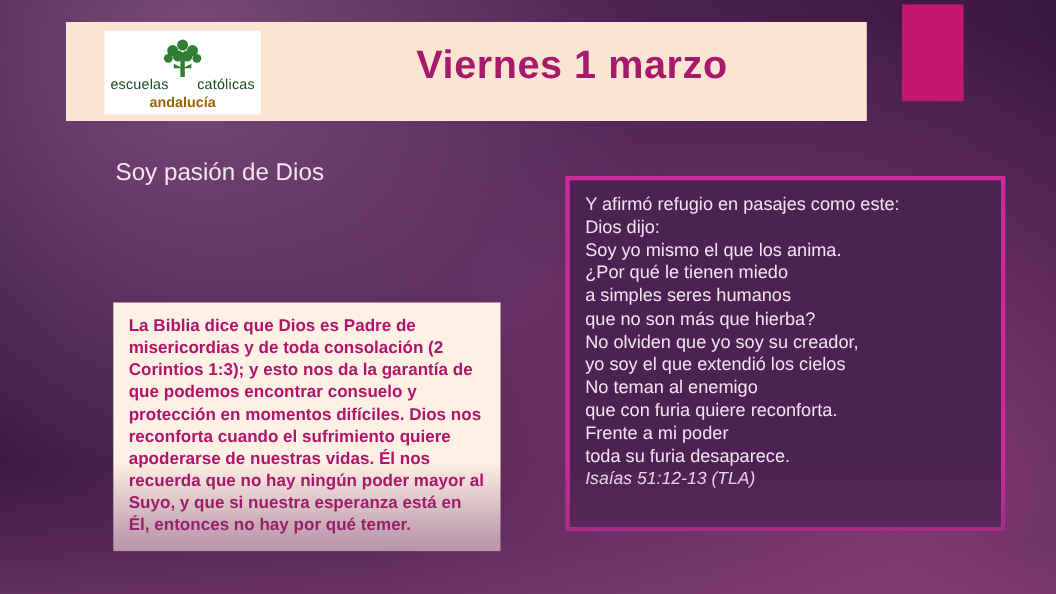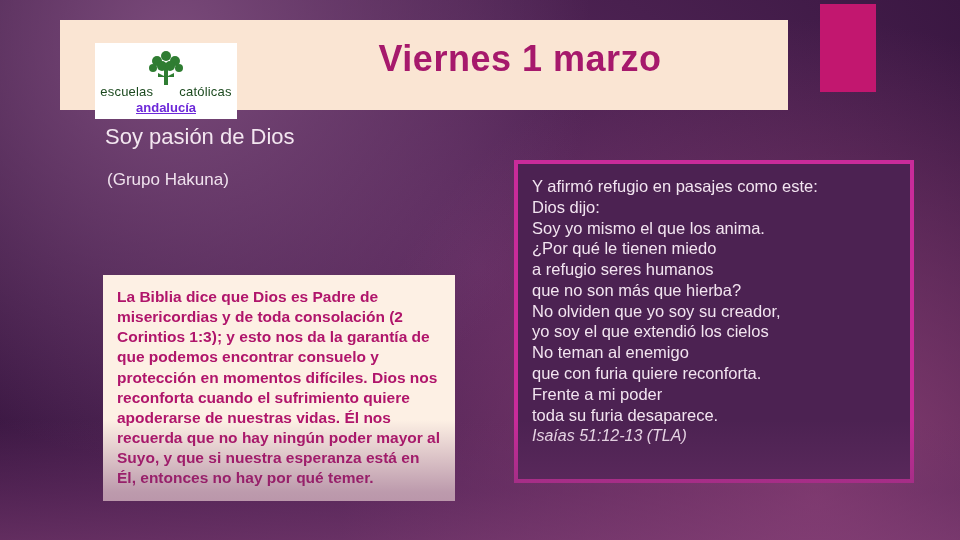--- a/index.html
+++ b/index.html
@@ -54,21 +54,20 @@
     top: 28px;
     width: 142px;
     height: 76px;
     background: #ffffff;
     display: flex;
     flex-direction: column;
     align-items: center;
     justify-content: flex-end;
     padding-bottom: 4px;
     box-sizing: border-box;
-    margin-top: 15px;
   }
   .logo-tree {
     position: absolute;
     top: 4px;
     left: 50%;
     transform: translateX(-50%);
     width: 44px;
     height: 40px;
   }
   .logo-line1 {
@@ -77,41 +76,40 @@
     letter-spacing: 0.2px;
     white-space: nowrap;
   }
   .logo-line1 .sep {
     display: inline-block;
     width: 26px;
   }
   .logo-line2 {
     font-size: 13px;
     font-weight: bold;
-    color: #6d28d9;
+    color: #a16207;
     margin-top: 1px;
-    text-decoration: underline;
   }
   .slide-title {
     position: absolute;
     left: 260px;
     top: 38px;
     width: 520px;
     text-align: center;
     font-size: 36px;
     font-weight: bold;
     color: #a6196c;
     letter-spacing: 0.5px;
   }
 
   
   .song-title {
     position: absolute;
     left: 105px;
-    top: 124px;
+    top: 144px;
     font-size: 22px;
     color: #f3e6f0;
   }
   .song-group {
     position: absolute;
     left: 107px;
     top: 170px;
     font-size: 17px;
     color: #f0e2ee;
   }
@@ -194,32 +192,31 @@
     </svg>
     <div class="logo-line1">
       <span>escuelas</span><span class="sep"></span><span>católicas</span>
     </div>
     <div class="logo-line2">andalucía</div>
   </div>
 
   <div class="slide-title">Viernes 1 marzo</div>
 
   <div class="song-title">Soy pasión de Dios</div>
-  <div class="song-group">(Grupo Hakuna)</div>
 
   <div class="left-box">
     <p>La Biblia dice que Dios es Padre de misericordias y de toda consolación (2 Corintios 1:3); y esto nos da la garantía de que podemos encontrar consuelo y protección en momentos difíciles. Dios nos reconforta cuando el sufrimiento quiere apoderarse de nuestras vidas. Él nos recuerda que no hay ningún poder mayor al Suyo, y que si nuestra esperanza está en Él, entonces no hay por qué temer.</p>
   </div>
 
   <div class="right-box">
     <div class="line">Y afirmó refugio en pasajes como este:</div>
     <div class="line">Dios dijo:</div>
     <div class="line">Soy yo mismo el que los anima.</div>
     <div class="line">¿Por qué le tienen miedo</div>
-    <div class="line">a refugio seres humanos</div>
+    <div class="line">a simples seres humanos</div>
     <div class="line">que no son más que hierba?</div>
     <div class="line">No olviden que yo soy su creador,</div>
     <div class="line">yo soy el que extendió los cielos</div>
     <div class="line">No teman al enemigo</div>
     <div class="line">que con furia quiere reconforta.</div>
     <div class="line">Frente a mi poder</div>
     <div class="line">toda su furia desaparece.</div>
     <div class="ref">Isaías 51:12-13 (TLA)</div>
   </div>
 

